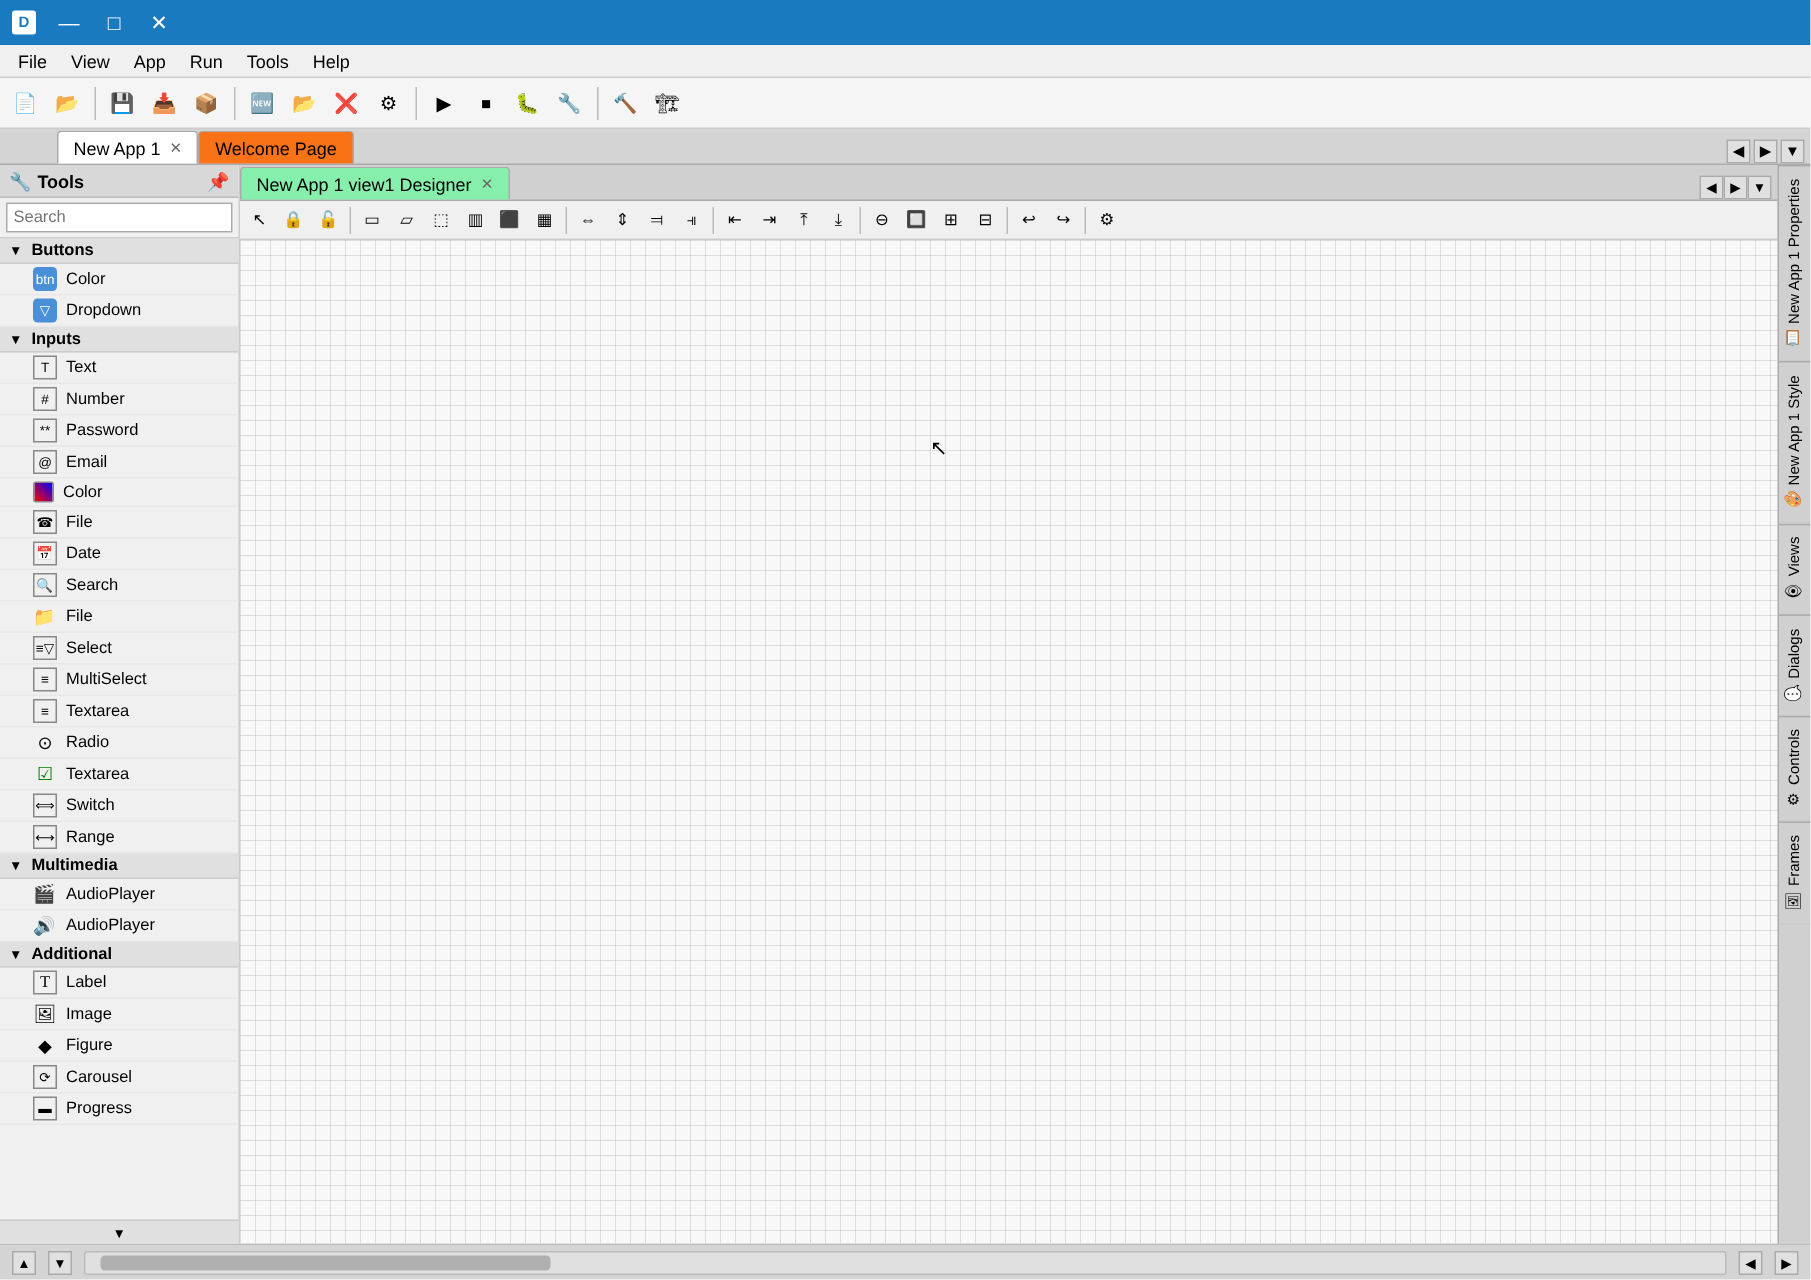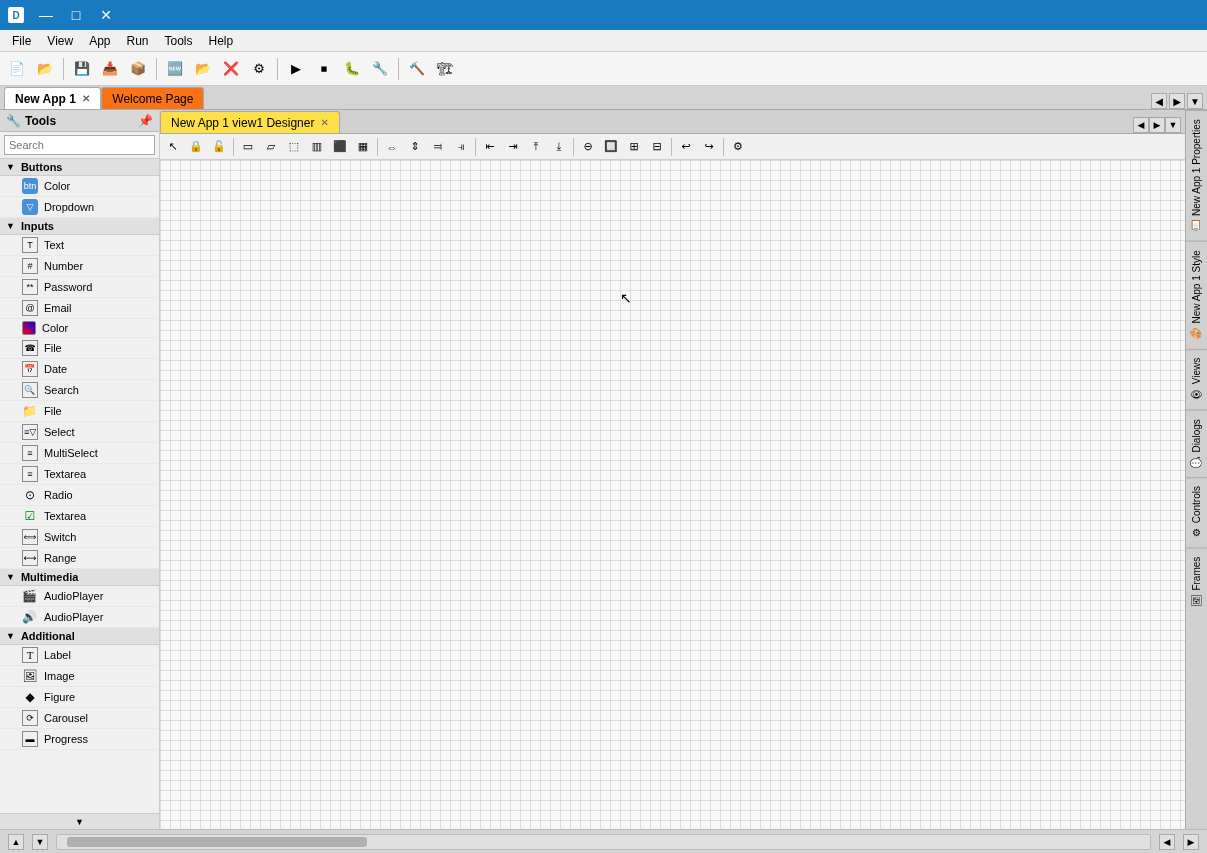--- a/index.html
+++ b/index.html
@@ -60,21 +60,21 @@
       background: #f97316;
       border: 1px solid #aaa;
       border-bottom: none;
       cursor: pointer;
       display: flex;
       align-items: center;
       gap: 6px;
       font-size: 12px;
       border-radius: 3px 3px 0 0;
     }
-    .app-tab.active { background: #fff; font-weight: 700; }
+    .app-tab.active { background: #fff; font-weight: 400; margin-left: 34px; }
     .app-tab .tab-close { font-size: 10px; color: #666; cursor: pointer; }
     .tabs-nav { margin-left: auto; display: flex; align-items: center; padding-right: 4px; gap: 2px; }
     .tabs-nav button { width: 16px; height: 16px; border: 1px solid #aaa; background: #e0e0e0; cursor: pointer; font-size: 10px; }
 
     
     #main-layout {
       display: flex;
       height: calc(100vh - 30px - 22px - 34px - 24px - 24px);
     }
 
@@ -160,21 +160,21 @@
       background: #e0e0e0;
       border: 1px solid #aaa;
       border-bottom: none;
       cursor: pointer;
       display: flex;
       align-items: center;
       gap: 6px;
       font-size: 12px;
       border-radius: 3px 3px 0 0;
     }
-    .designer-tab.active { background: #fde047; text-align: right; }
+    .designer-tab.active { background: #86efac; text-align: right; }
     .designer-tab-nav { margin-left: auto; display: flex; align-items: center; padding-right: 4px; }
 
     
     #designer-toolbar {
       background: #f0f0f0;
       height: 26px;
       display: flex;
       align-items: center;
       border-bottom: 1px solid #ccc;
       padding: 0 2px;

